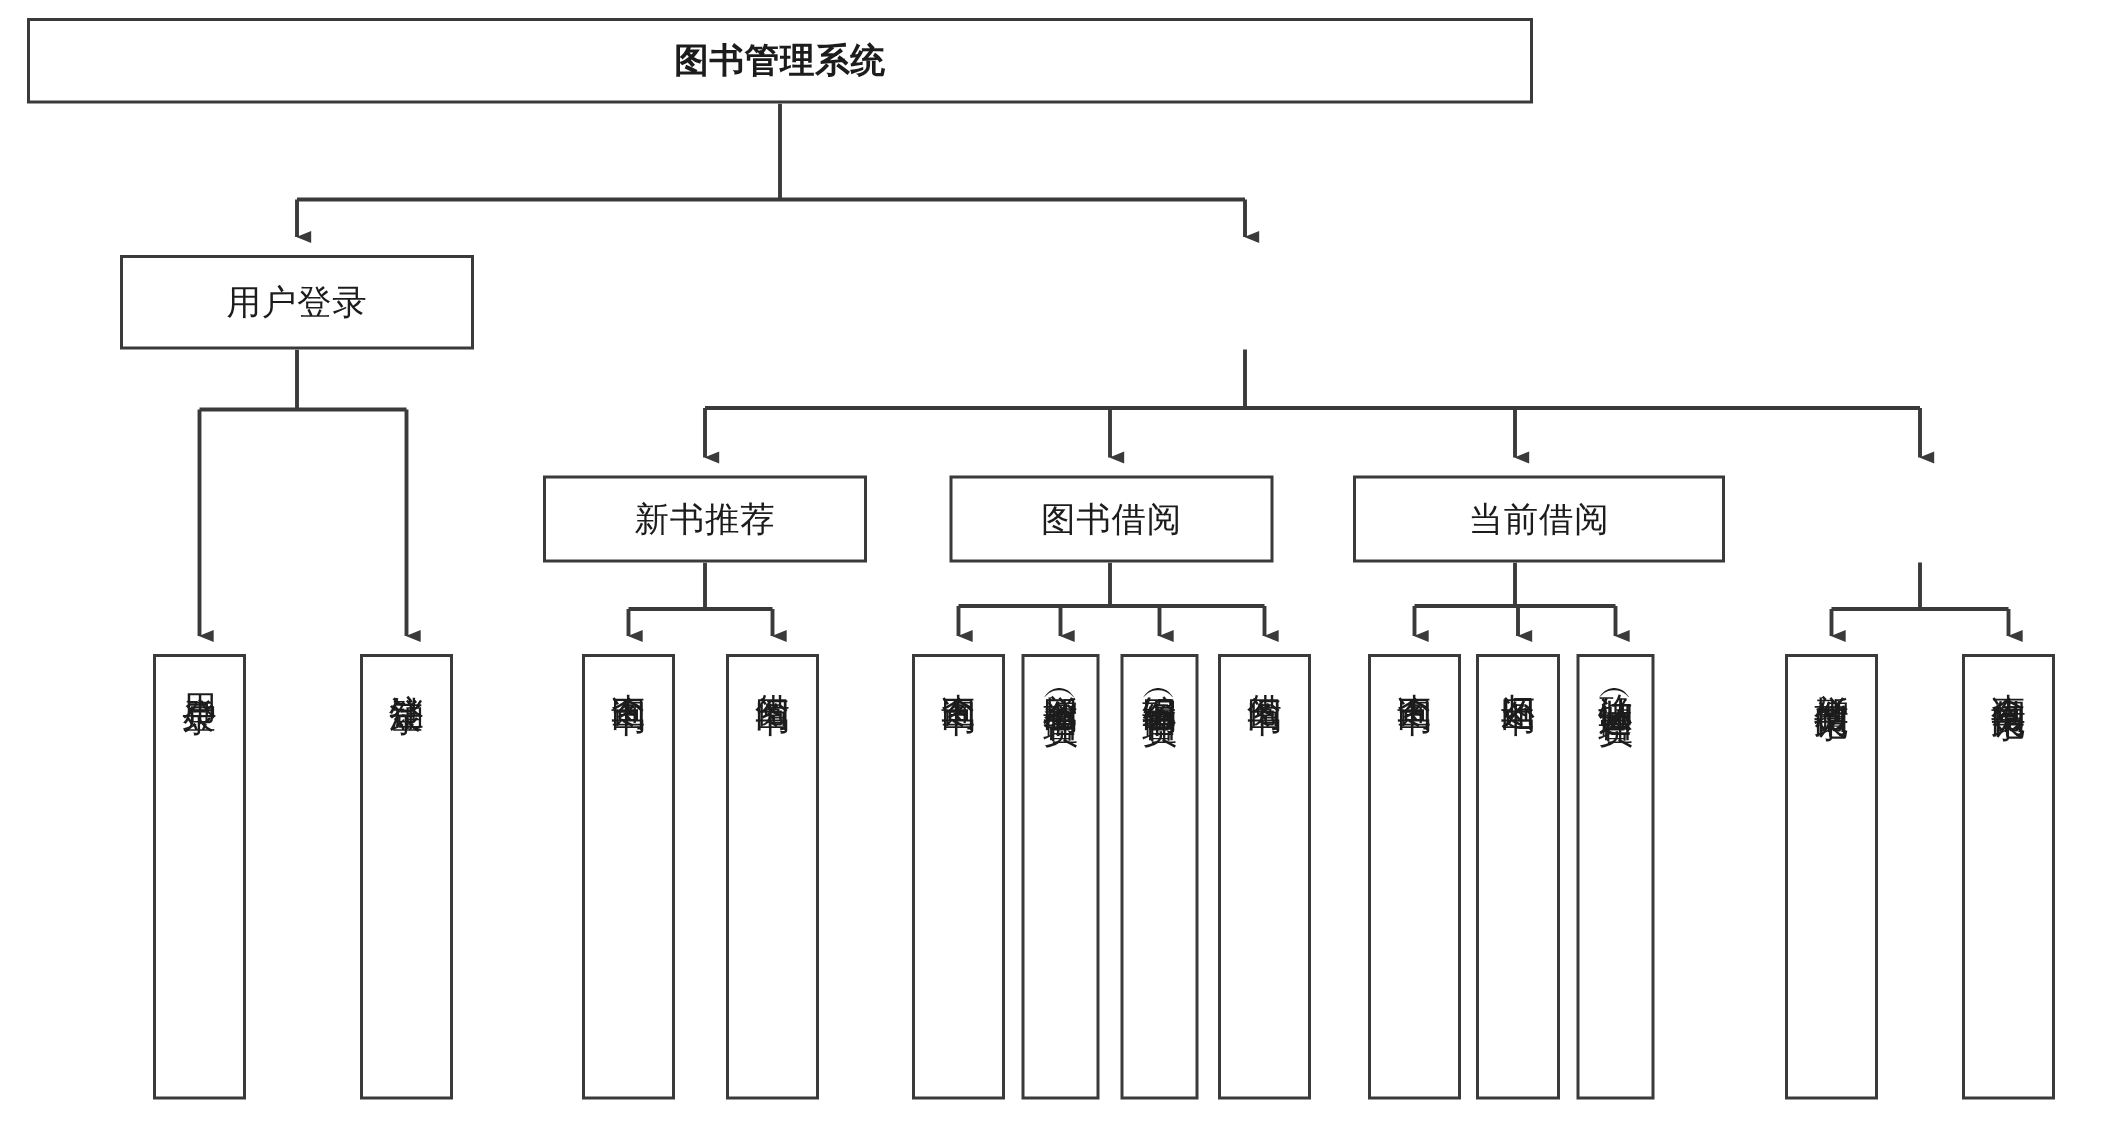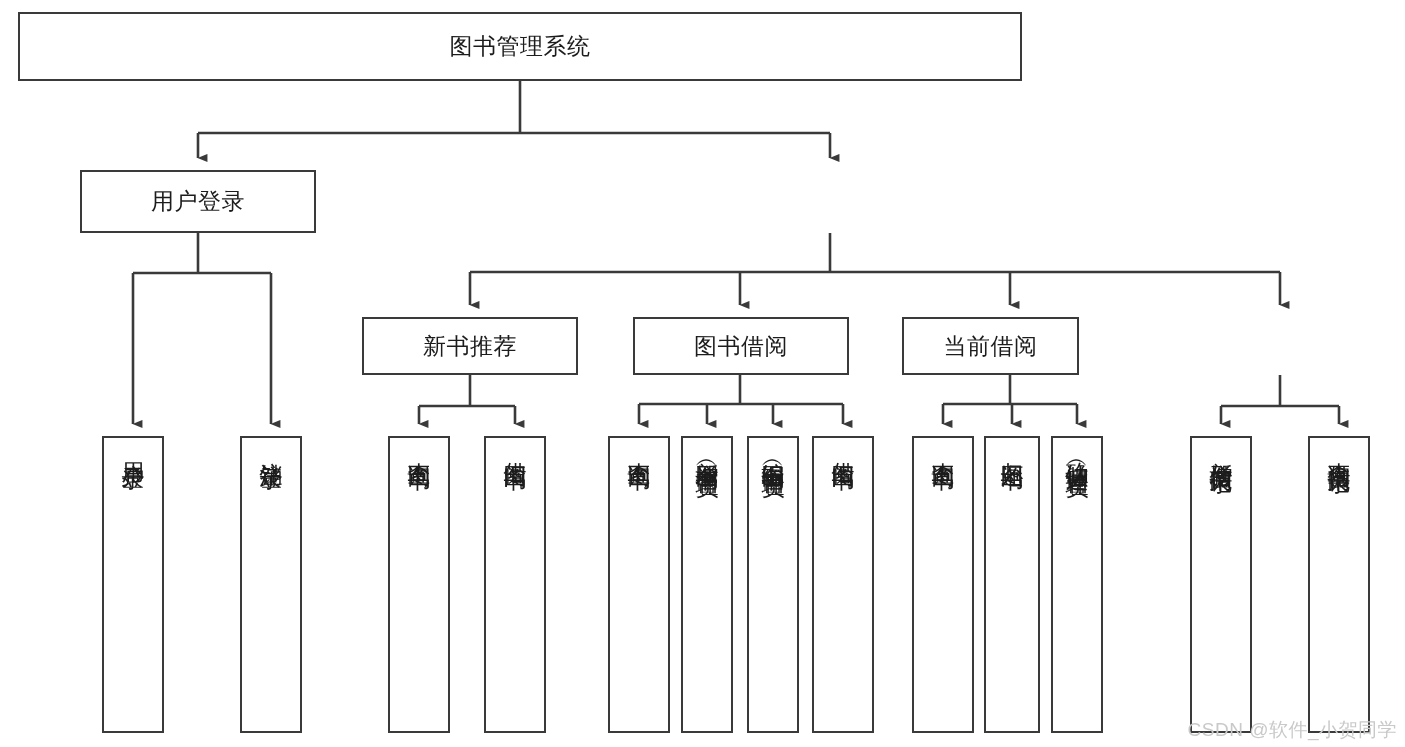--- a/index.html
+++ b/index.html
@@ -119,35 +119,35 @@
       <path d="M1012,404 L1012,424" marker-end="url(#arrowhead)"></path>
       <path d="M1077,404 L1077,424" marker-end="url(#arrowhead)"></path>
 
       <path d="M1280,375 L1280,406"></path>
       <path d="M1221,406 L1339,406"></path>
       <path d="M1221,406 L1221,424" marker-end="url(#arrowhead)"></path>
       <path d="M1339,406 L1339,424" marker-end="url(#arrowhead)"></path>
     </g>
   </svg>
 
-  <div class="node horiz" id="node-root" style="left: 18px; top: 12px; width: 1004px; height: 69px;">
+  <div class="node horiz" id="node-root" style="left: 18px; top: 12px; width: 1004px; height: 57px; font-weight: bold;">
     <span class="node-label">图书管理系统</span>
   </div>
 
   <div class="node horiz" id="node-l2-0" style="left: 80px; top: 170px; width: 236px; height: 63px;">
     <span class="node-label">用户登录</span>
   </div>
 
   <div class="node horiz" id="node-l3-1" style="left: 633px; top: 317px; width: 216px; height: 58px;">
     <span class="node-label">图书借阅</span>
   </div>
   <div class="node horiz" id="node-l3-0" style="left: 362px; top: 317px; width: 216px; height: 58px;">
     <span class="node-label">新书推荐</span>
   </div>
-  <div class="node horiz" id="node-l3-2" style="left: 902px; top: 317px; width: 177px; height: 58px;">
+  <div class="node horiz" id="node-l3-2" style="left: 902px; top: 317px; width: 248px; height: 58px;">
     <span class="node-label">当前借阅</span>
   </div>
 
   <div class="node vert" id="node-leaf-0" style="left: 102px; top: 436px; width: 62px; height: 297px;">
     <span class="node-label">用户登录</span>
   </div>
   <div class="node vert" id="node-leaf-1" style="left: 240px; top: 436px; width: 62px; height: 297px;">
     <span class="node-label">注销登录</span>
   </div>
   <div class="node vert" id="node-leaf-2" style="left: 388px; top: 436px; width: 62px; height: 297px;">
@@ -177,14 +177,13 @@
   <div class="node vert" id="node-leaf-10" style="left: 1051px; top: 436px; width: 52px; height: 297px;">
     <span class="node-label">确认归还（管理员）</span>
   </div>
   <div class="node vert" id="node-leaf-11" style="left: 1190px; top: 436px; width: 62px; height: 297px;">
     <span class="node-label">新增借阅记录</span>
   </div>
   <div class="node vert" id="node-leaf-12" style="left: 1308px; top: 436px; width: 62px; height: 297px;">
     <span class="node-label">查询借阅记录</span>
   </div>
 
-  <div class="watermark">CSDN @软件_小贺同学</div>
 </div>
 
 </body></html>

